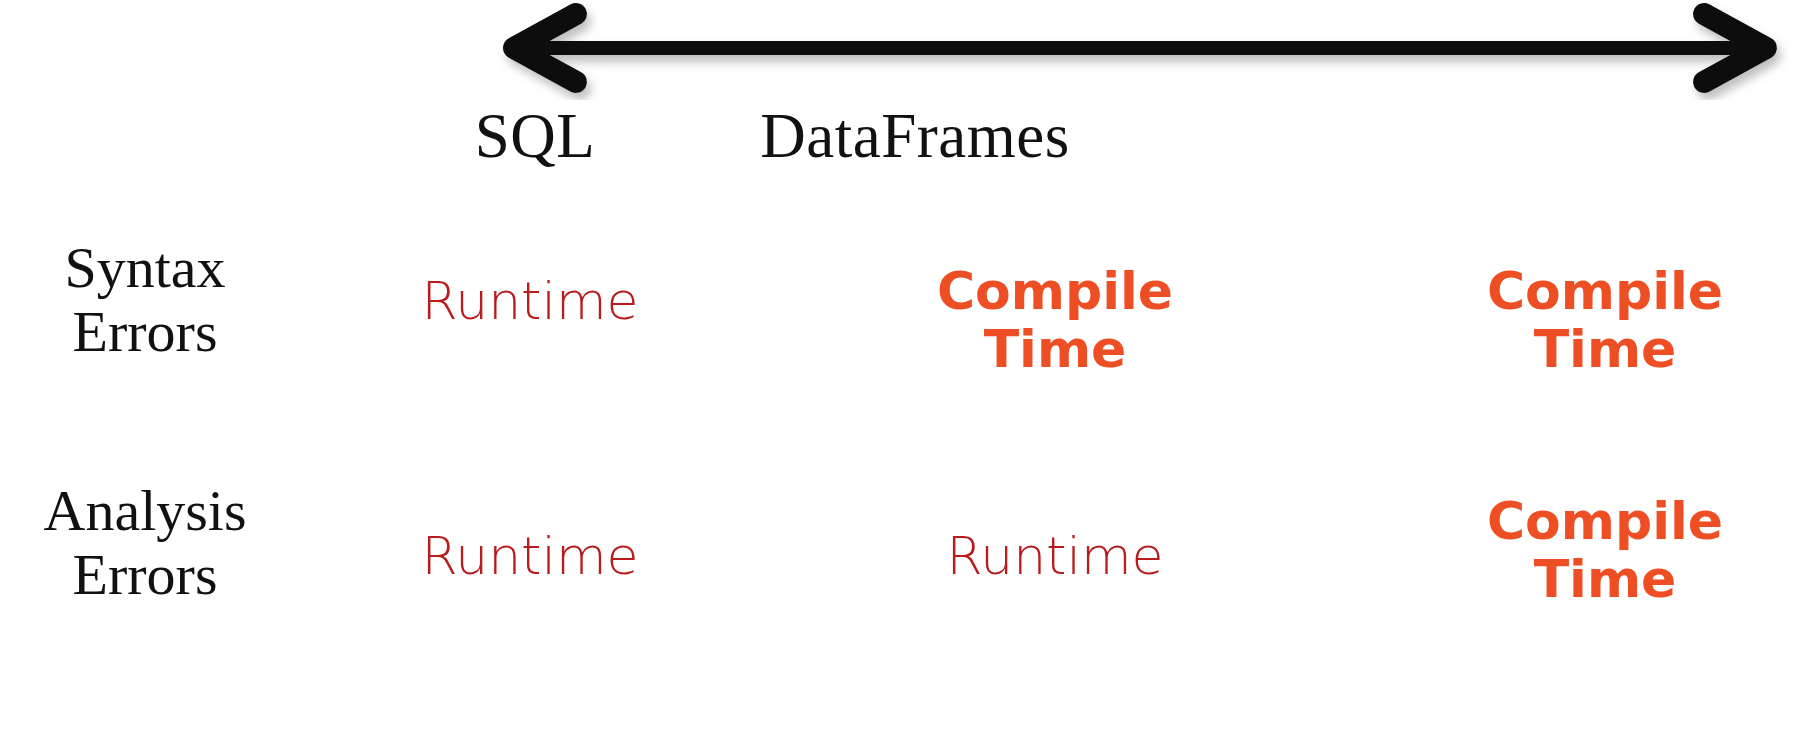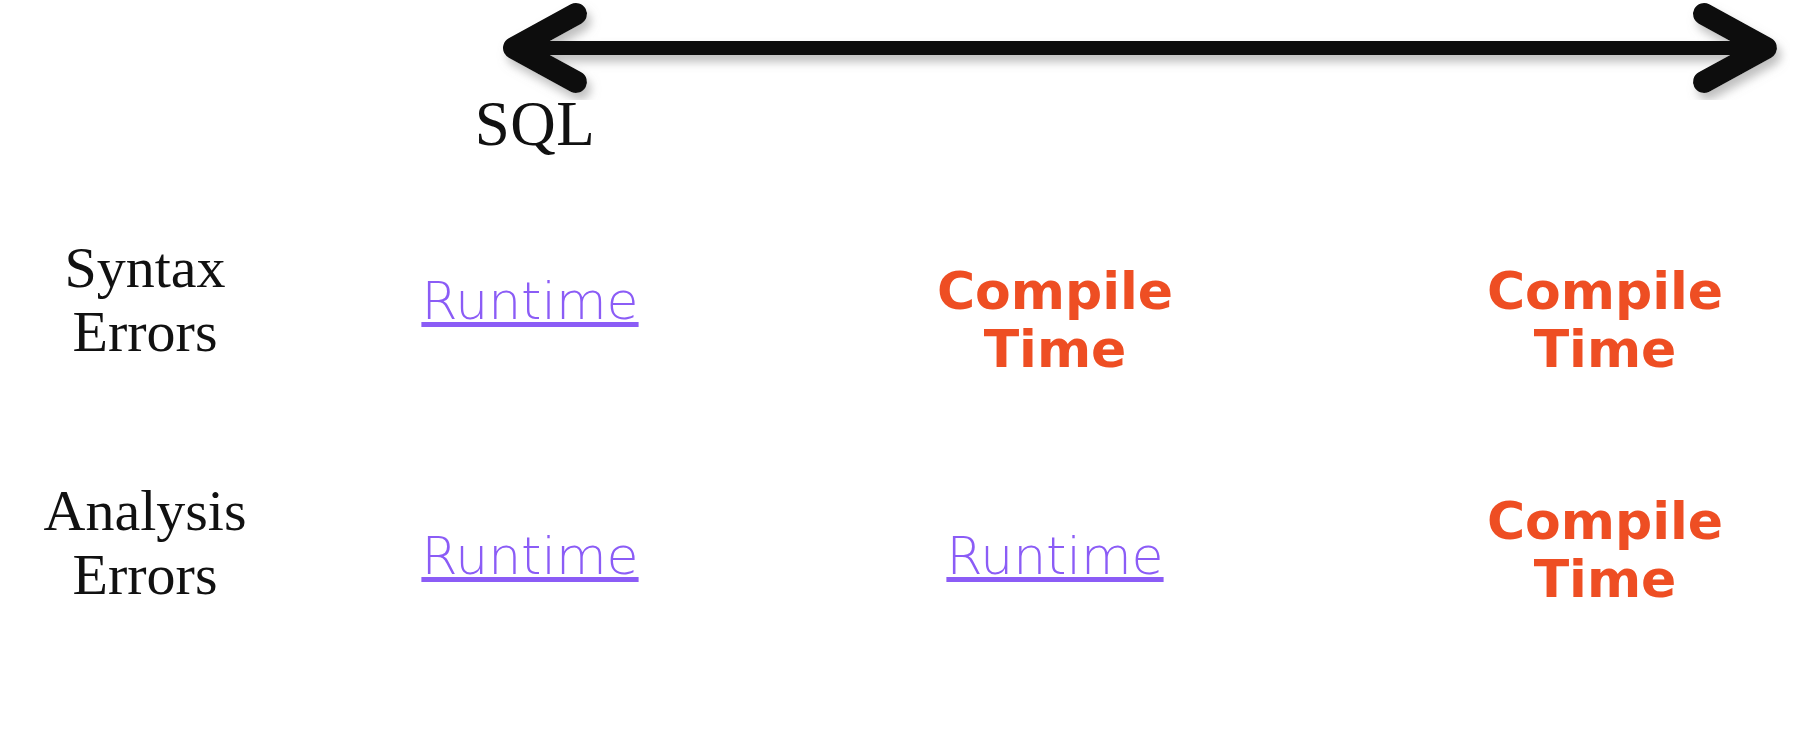--- a/index.html
+++ b/index.html
@@ -28,21 +28,21 @@
   }
   #axis-arrow svg {
     display: block;
     width: 100%;
     height: 100%;
   }
 
   
   .col-header {
     position: absolute;
-    top: 88px;
+    top: 100px;
     font-family: "Liberation Serif", "DejaVu Serif", serif;
     font-size: 63px;
     line-height: 72px;
     color: #111111;
     text-align: center;
     white-space: nowrap;
     transform: translateX(-50%);
     letter-spacing: 0.5px;
   }
   #hdr-sql      { left: 535px; }
@@ -70,21 +70,21 @@
     position: absolute;
     transform: translateX(-50%);
     width: 420px;
     font-family: "DejaVu Sans", "Liberation Sans", sans-serif;
     font-weight: 300;
     font-size: 52px;
     line-height: 58px;
     text-align: center;
     white-space: pre-line;
   }
-  .cell.runtime { color: #8b5cf6; text-decoration: underline; }
+  .cell.runtime { color: #b91c1c; }
   .cell.compile { color: #EE4E23; font-weight: bold; }
 
   
   #cell-r0c0 { left: 530px;  top: 272px; }
   #cell-r0c1 { left: 1055px; top: 262px; }
   #cell-r0c2 { left: 1605px; top: 262px; }
   
   #cell-r1c0 { left: 530px;  top: 527px; }
   #cell-r1c1 { left: 1055px; top: 527px; }
   #cell-r1c2 { left: 1605px; top: 492px; }
@@ -103,20 +103,21 @@
       </defs>
       <g filter="url(#softshadow)" fill="none" stroke="#0A0A0A" stroke-width="13" stroke-linecap="round" stroke-linejoin="round">
         <line x1="26" y1="48" x2="1274" y2="48" stroke-width="14"></line>
         <polyline points="86,14 24,48 86,82" stroke-width="22"></polyline>
         <polyline points="1214,14 1276,48 1214,82" stroke-width="22"></polyline>
       </g>
     </svg>
   </div>
 
   <div class="col-header" id="hdr-sql">SQL</div>
+  <div class="col-header" id="hdr-df">DataFrames</div>
 
   <div class="row-label" id="lbl-syntax">
     <span class="ln">Syntax</span>
     <span class="ln">Errors</span>
   </div>
 
   <div class="row-label" id="lbl-analysis">
     <span class="ln">Analysis</span>
     <span class="ln">Errors</span>
   </div>

